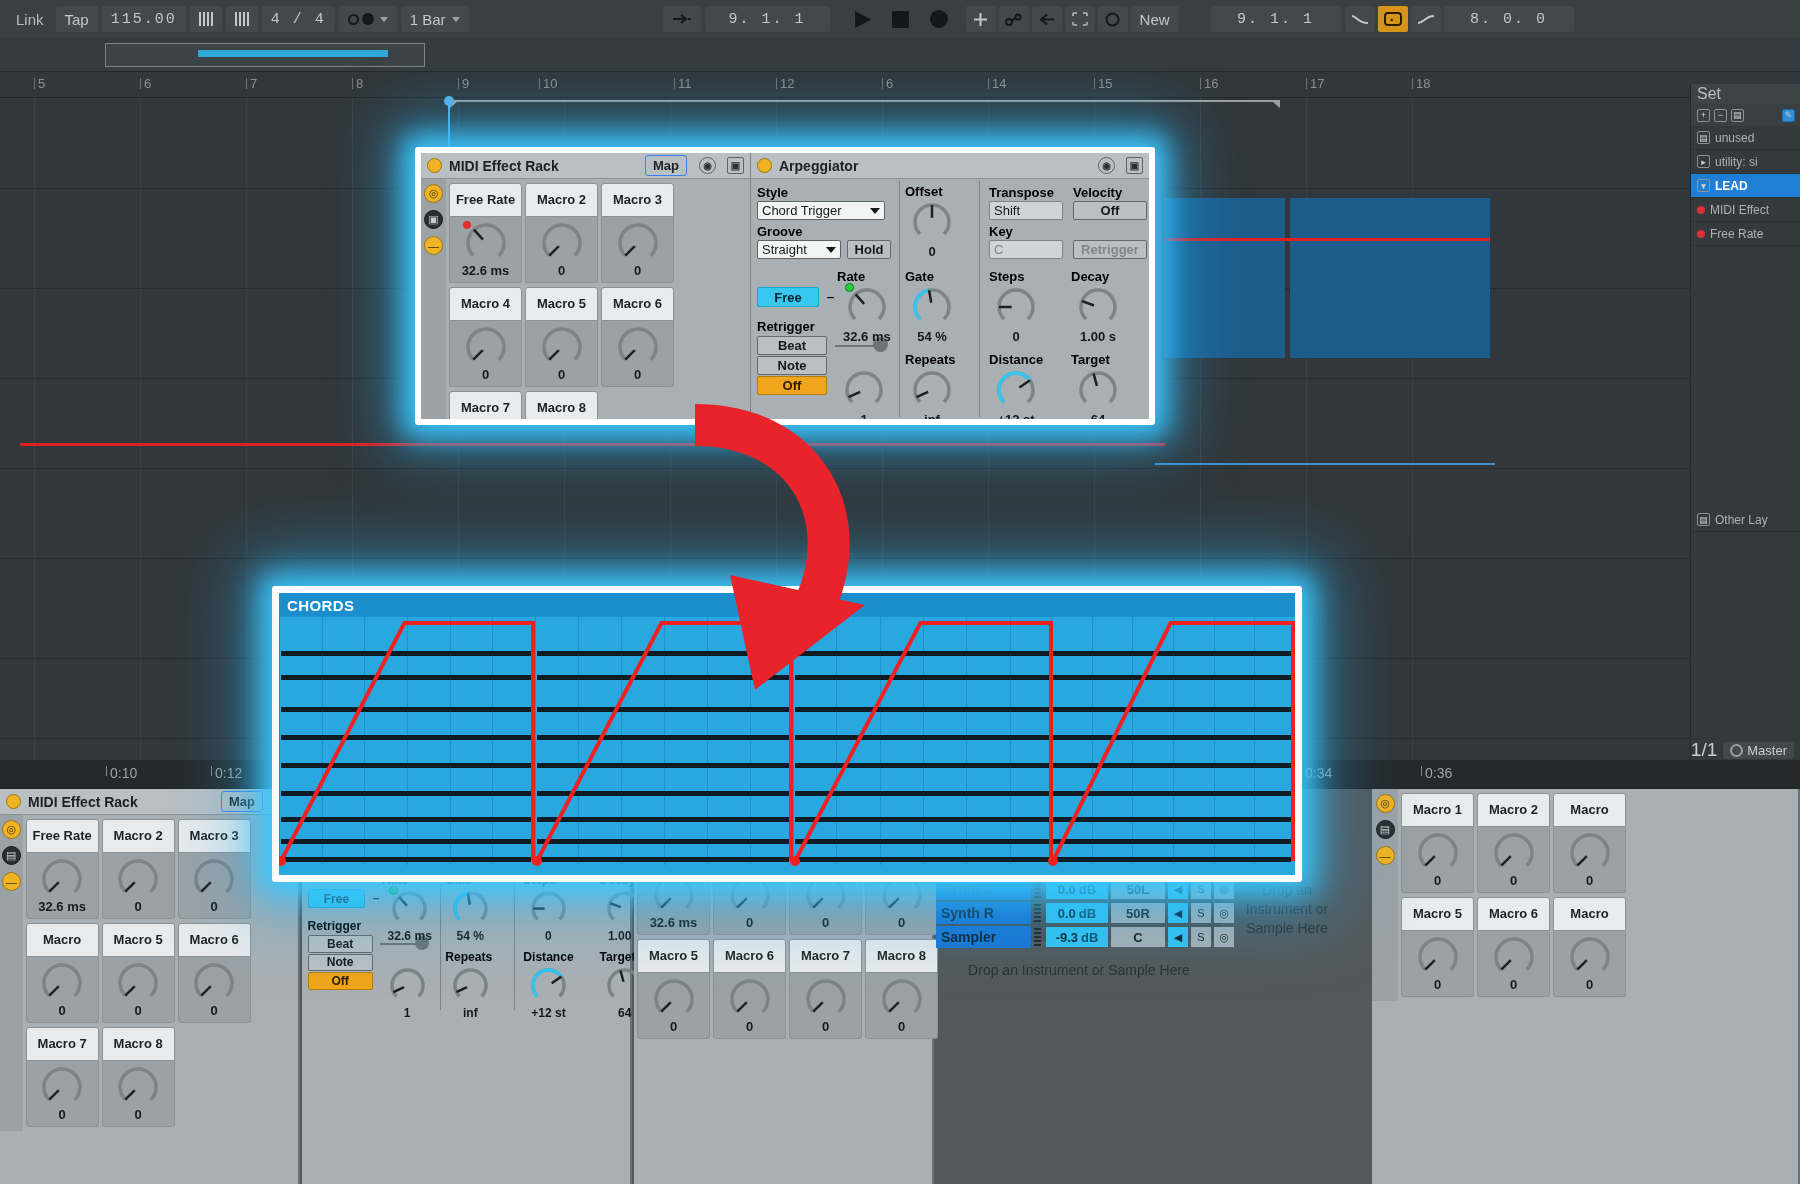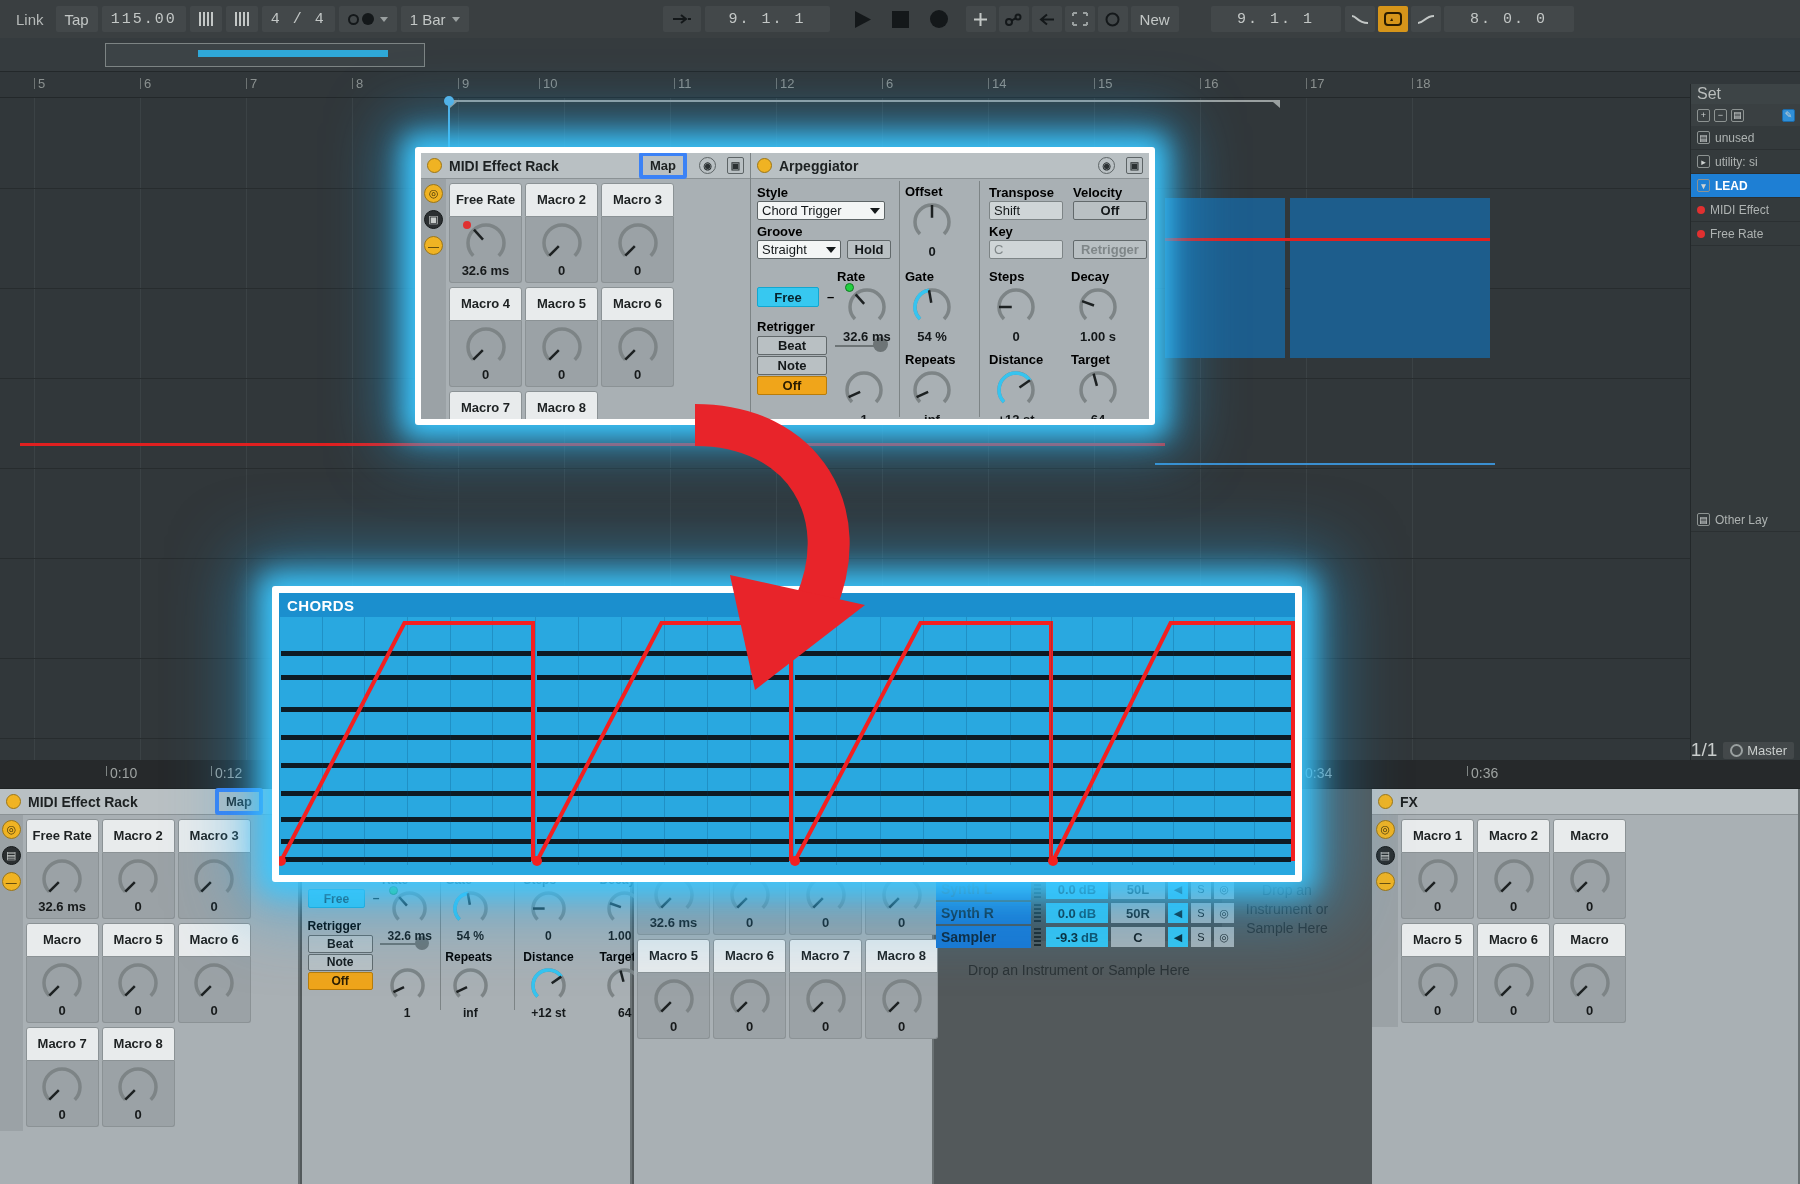--- a/index.html
+++ b/index.html
@@ -110,21 +110,21 @@
   .macro-label { height:34px; background:#e8ebec; border:1px solid #8b9295;
     border-radius:3px 3px 0 0; font-size:13px; color:#1d2122; font-weight:bold;
     display:flex;align-items:center;justify-content:center;text-align:center;
     line-height:14px; padding:0 2px; }
   .macro-knobwrap { height:66px; background:#9ba2a6; border:1px solid #8b9295;
     border-top:none; border-radius:0 0 3px 3px;
     display:flex;flex-direction:column;align-items:center;justify-content:center; }
   .knob { position:relative; width:44px; height:44px; }
   .knob svg { display:block; }
   .knob-val { font-size:13px; color:#171a1b; font-weight:bold; margin-top:-2px; }
-  .macro-btn { background:#b9c0c3; border:4px solid #3b82f6; border-radius:3px;
+  .macro-btn { background:#b9c0c3; border:1px solid #3b82f6; border-radius:3px;
     font-size:13px; font-weight:bold; color:#1d2122; padding:2px 7px; }
 
   
   .arp-grid { position:relative; }
   .arp-lbl { position:absolute; font-size:13px; font-weight:bold; color:#000000; }
   .arp-select { position:absolute; background:#f3f5f5; border:1px solid #5d6466;
     border-radius:2px; font-size:13px; color:#14181a; display:flex;
     align-items:center; padding-left:4px; justify-content:space-between; }
   .arp-select .caret2 { width:0;height:0;border-left:5px solid transparent;
     border-right:5px solid transparent;border-top:6px solid #14181a;
@@ -391,21 +391,21 @@
     <span class="master-pill">
       <span style="width:13px;height:13px;border-radius:50%;border:2px solid #9aa0a0;display:inline-block;"></span>
       <span>Master</span>
     </span>
   </div>
 
   <div class="secbar" id="secbar">
       <span style="left: 110px;">0:10</span>
       <span style="left: 215px;">0:12</span>
       <span style="left: 1305px;">0:34</span>
-      <span style="left: 1471px;">0:36</span>
+      <span style="left: 1425px;">0:36</span>
     </div>
 
   <div class="devarea">
 
     <div class="device" style="left:0;width:300px;">
       <div class="dev-title">
         <span class="led"></span>
         <span>MIDI Effect Rack</span>
         <span class="macro-btn" style="margin-left:auto;margin-right:6px;">Map</span>
         <span style="width:16px;height:16px;border-radius:50%;border:1px solid #5d6466;margin-right:6px;"></span>
@@ -803,24 +803,20 @@
           <div class="mx-sq">◀</div>
           <div class="mx-sq grey">S</div>
           <div class="mx-sq grey">◎</div>
         </div>
       </div>
     <div class="dropzone" style="left:936px;top:172px;width:286px;"><span>Drop an Instrument or Sample Here</span></div>
 
     <div class="dropzone" style="left:1232px;top:92px;width:110px;"><span>Drop an Instrument or Sample Here</span></div>
 
     <div class="device" style="left:1372px;width:428px;">
-      <div class="dev-title">
-        <span class="led"></span>
-        <span>FX</span>
-      </div>
       <div class="dev-body">
         <div class="dev-rail">
           <span class="rail-btn">◎</span>
           <span class="rail-btn dark">▤</span>
           <span class="rail-btn">—</span>
         </div>
         <div class="macro-grid" id="fx-macros" style="width: 237px;">
             <div class="macro">
               <div class="macro-label">Macro 1</div>
               <div class="macro-knobwrap">

